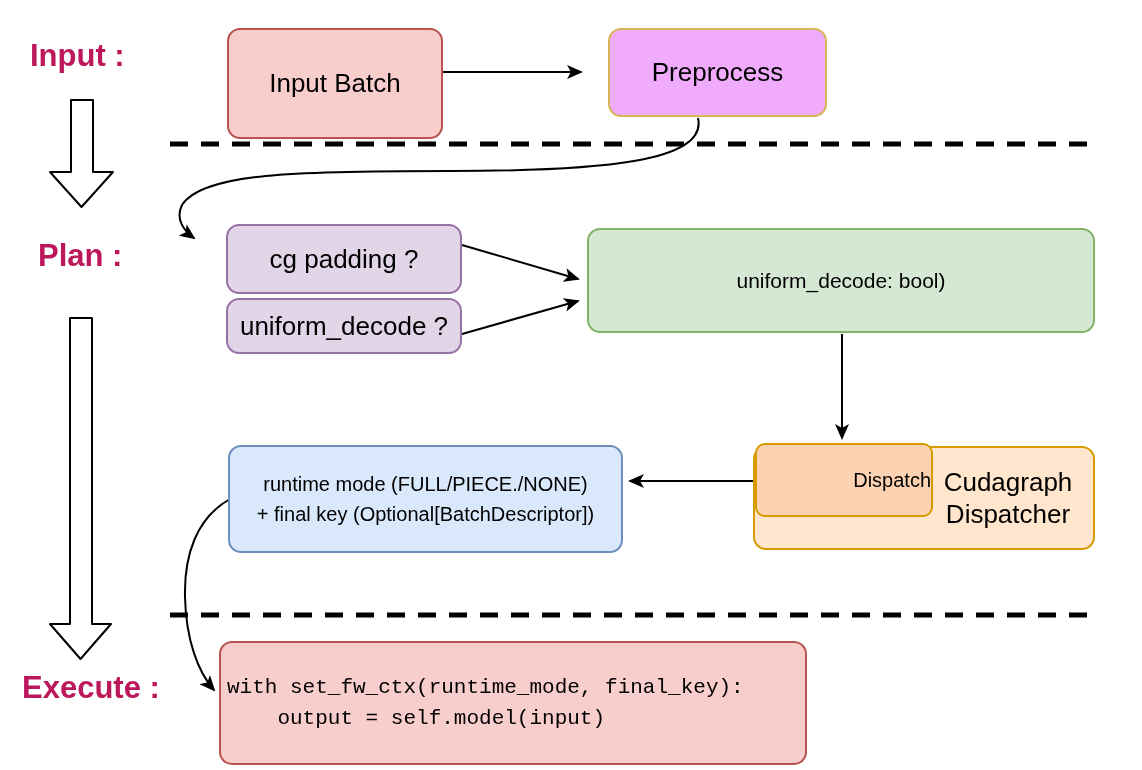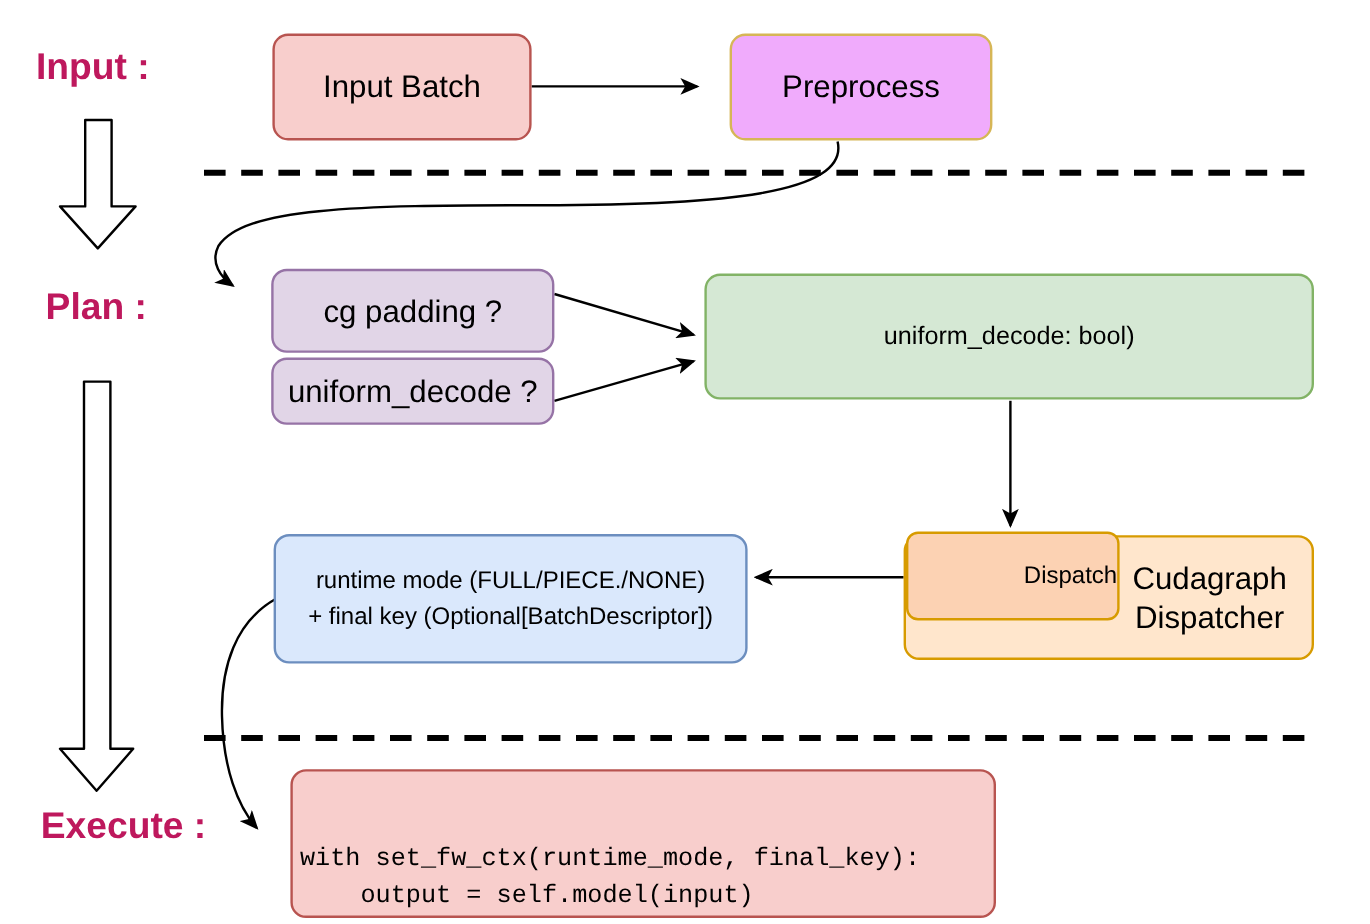--- a/index.html
+++ b/index.html
@@ -35,39 +35,39 @@
   .node span { display: block; white-space: nowrap; }
   .section-label {
     position: absolute;
     z-index: 2;
     font-weight: bold;
     font-size: 31px;
     color: #be185d;
     white-space: nowrap;
   }
   
-  #node-input-batch     { left: 227px; top: 28px;  width: 216px; height: 89px; }
+  #node-input-batch     { left: 227px; top: 28px;  width: 216px; height: 111px; }
   #node-preprocess      { left: 588px; top: 28px;  width: 219px; height: 89px; }
   #node-cg-padding      { left: 226px; top: 224px; width: 236px; height: 70px; }
   #node-uniform-decode  { left: 226px; top: 298px; width: 236px; height: 56px; }
   #node-init-key        { left: 587px; top: 228px; width: 508px; height: 105px; font-size: 21px; line-height: 30px; }
   #node-cud-outer       { left: 753px; top: 446px; width: 342px; height: 104px; align-items: flex-end; padding-right: 0; font-size: 26px; }
   #node-cud-outer .outer-label { width: 170px; text-align: center; align-self: center; margin-left: auto; }
   #node-dispatch        { left: 755px; top: 443px; width: 178px; height: 74px; font-size: 20px; border-radius: 10px; align-items: flex-end; }
   #node-runtime-mode    { left: 228px; top: 445px; width: 395px; height: 108px; font-size: 20px; line-height: 30px; }
   #node-execute-code    {
-    left: 242px; top: 641px; width: 588px; height: 124px;
+    left: 219px; top: 641px; width: 588px; height: 124px;
     font-family: "Liberation Mono", monospace;
     font-size: 21px; line-height: 31px;
-    align-items: flex-start; padding-left: 6px; text-align: left; justify-content: flex-end;
+    align-items: flex-start; padding-left: 6px; text-align: left;
   }
   #node-execute-code span { white-space: pre; }
   #label-input   { left: 30px;  top: 38px;  }
   #label-plan    { left: 38px;  top: 238px; }
-  #label-execute { left: 22px;  top: 670px; margin-left: 12px; }
+  #label-execute { left: 22px;  top: 670px; }
 </style>
 </head>
 <body>
 
 <div id="canvas">
 
   <svg id="connector-layer" width="1142" height="770" viewBox="0 0 1142 770">
     <defs>
       <marker id="arrowhead" viewBox="0 0 16 14" markerWidth="16" markerHeight="14" refX="14" refY="7" orient="auto" markerUnits="userSpaceOnUse">
         <path d="M0,0 L16,7 L0,14 L4,7 Z" fill="#000000"></path>

